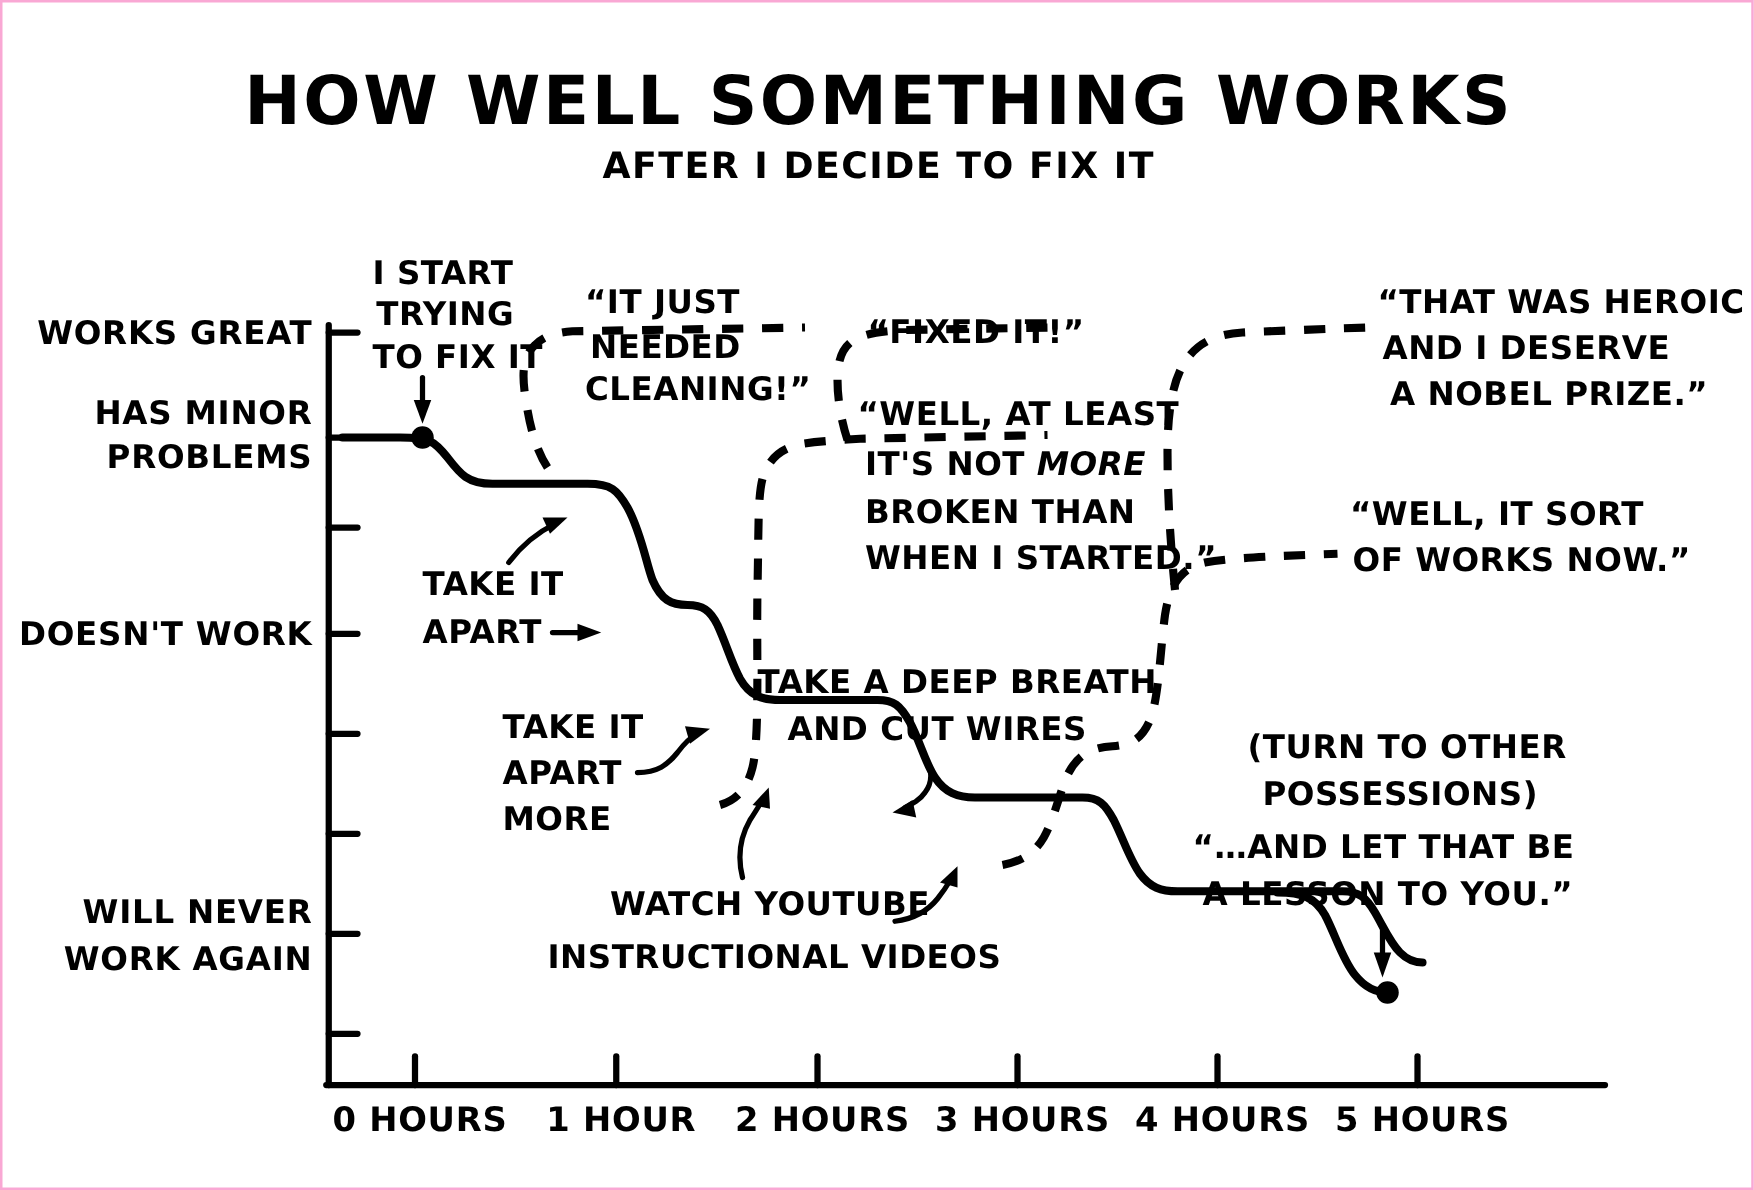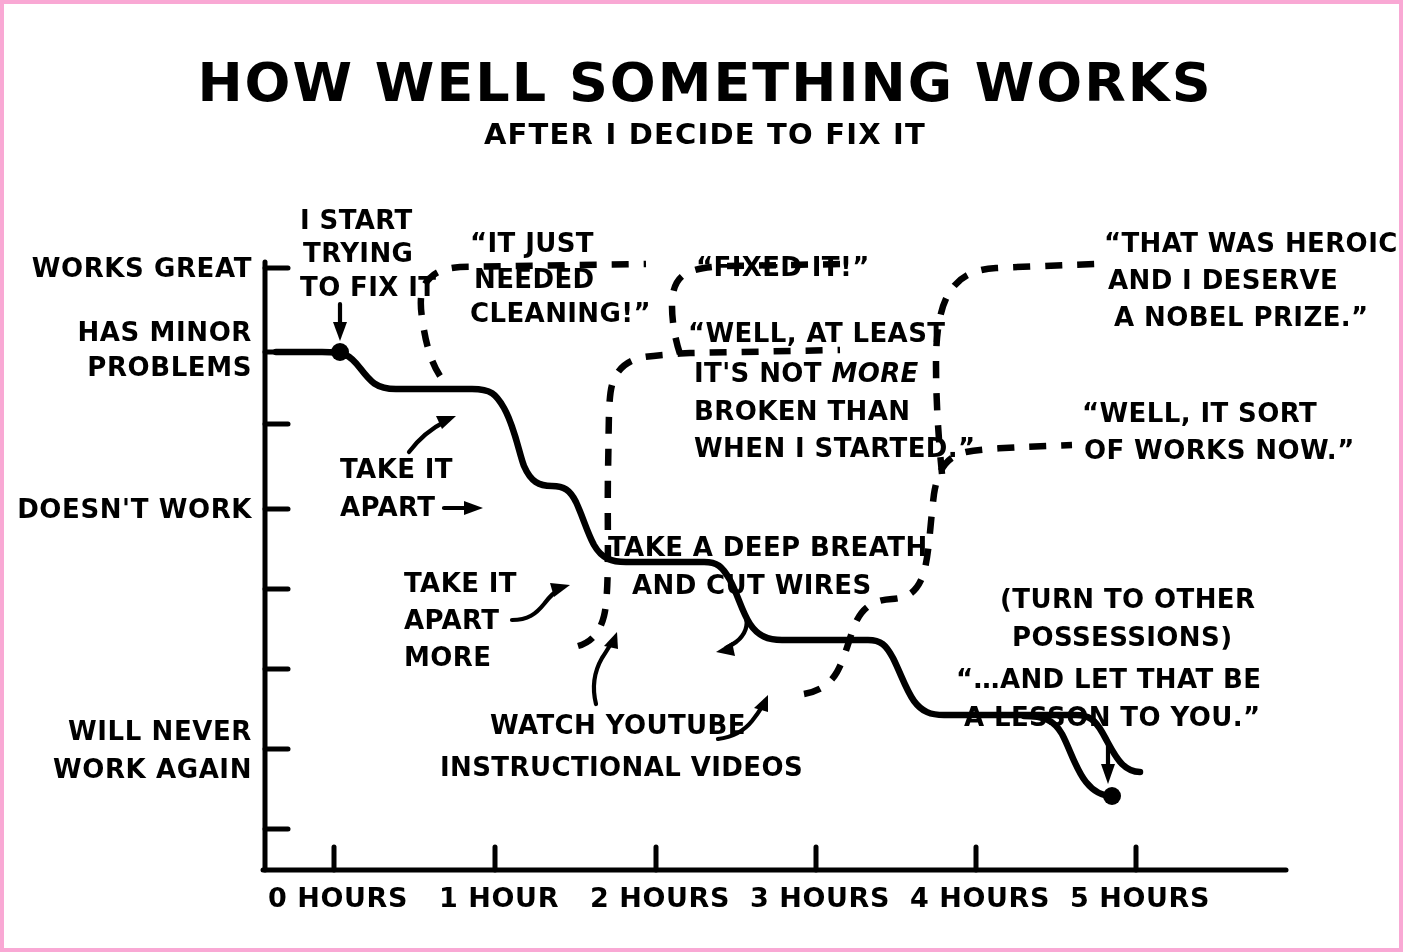--- a/index.html
+++ b/index.html
@@ -3,21 +3,21 @@
 <meta charset="utf-8">
 <style>
   html,body{margin:0;padding:0;background:#ffffff;}
   body{
     width:1403px;height:952px;overflow:hidden;
     font-family:"DejaVu Sans",sans-serif;
     background:#ffffff;
   }
   #frame{
     position:absolute;left:0;top:0;width:1403px;height:952px;
-    border:4px solid #f9a8d4;box-sizing:border-box;background:#fff;
+    border:2px solid #f9a8d4;box-sizing:border-box;background:#fff;
   }
   #stage{position:absolute;left:0;top:0;width:1403px;height:952px;}
   svg{display:block;}
   text{fill:#000;}
   .xkcd{font-family:"DejaVu Sans",sans-serif;font-weight:700;
         letter-spacing:0.5px;}
   .title{font-size:54px;letter-spacing:2px;}
   .subtitle{font-size:29px;letter-spacing:1.2px;}
   .axislab{font-size:26px;letter-spacing:0.6px;}
   .ticklab{font-size:27px;letter-spacing:0.6px;}

